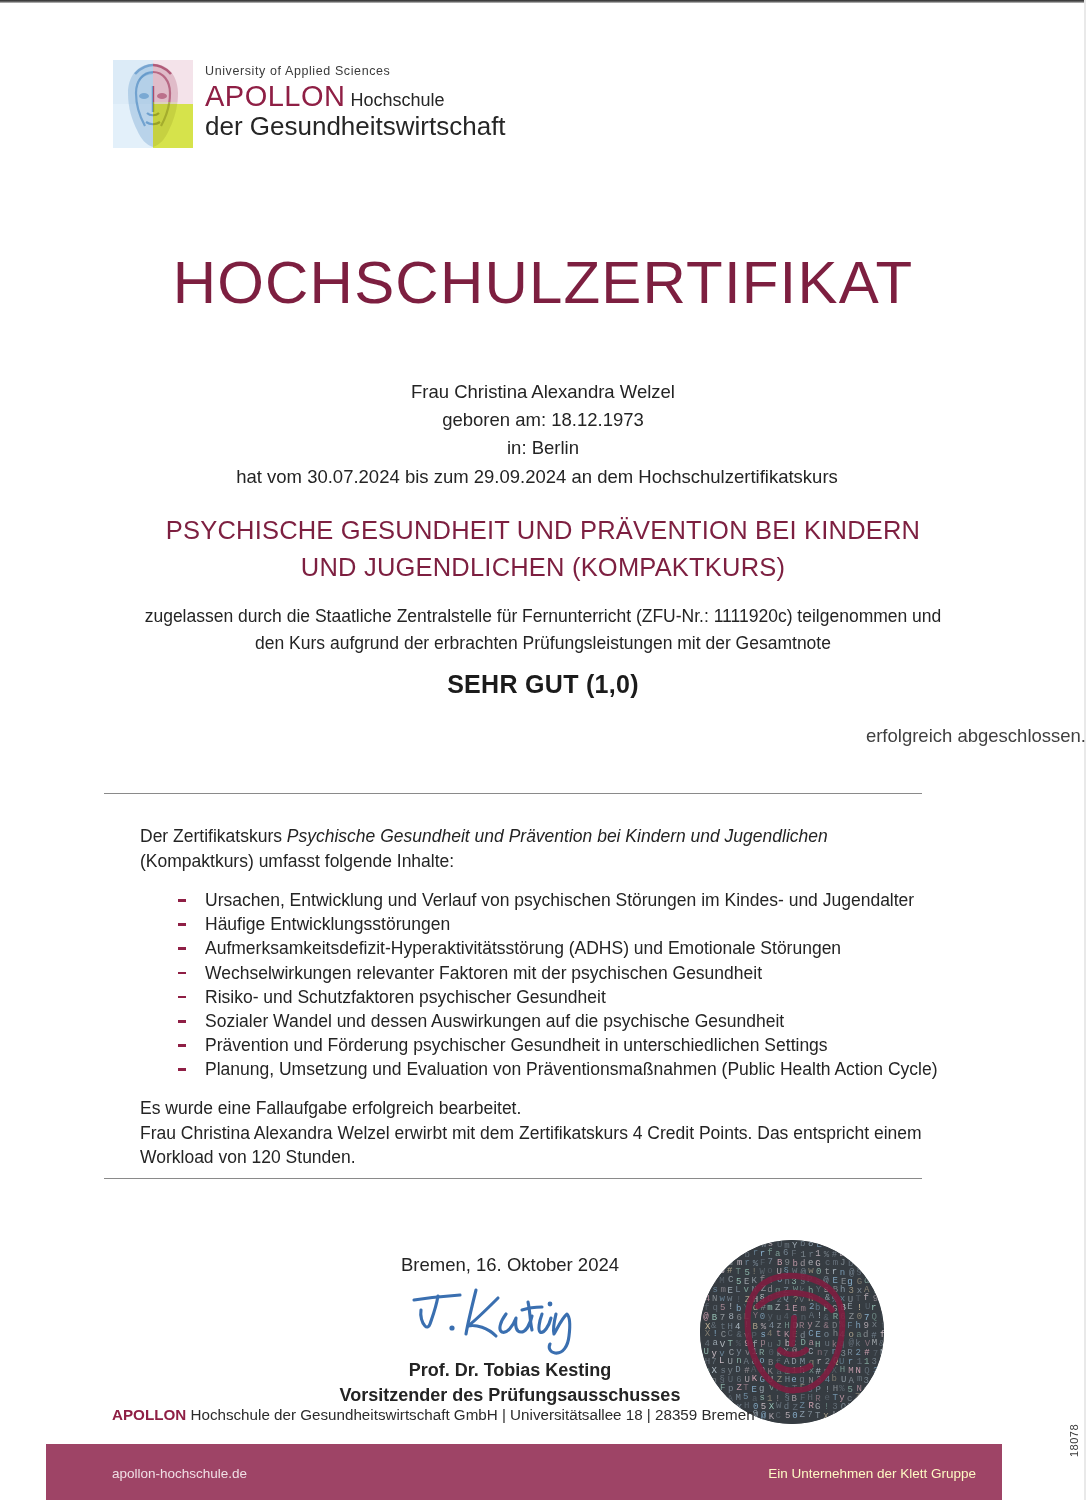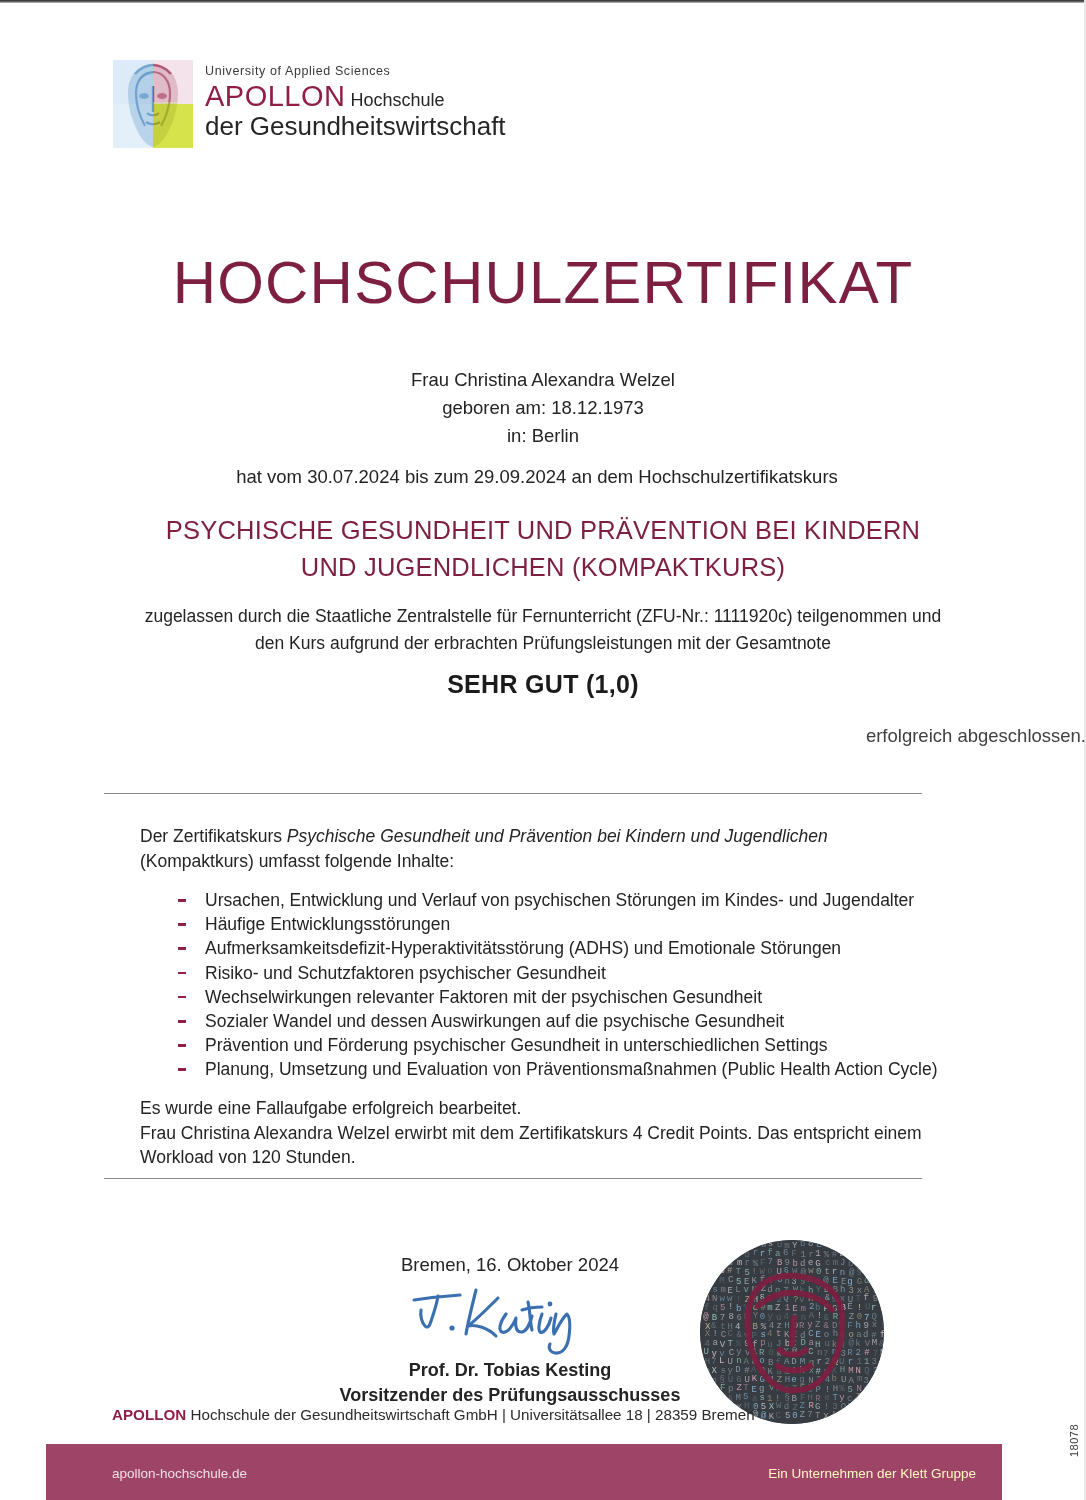--- a/index.html
+++ b/index.html
@@ -108,21 +108,21 @@
     font-size: 60px;
     letter-spacing: 1.2px;
     color: #7d1f40;
     font-weight: 300;
     white-space: nowrap;
   }
 
   
   #recipient-block {
     position: absolute;
-    top: 366px;
+    top: 378px;
     left: 0; right: 0;
     text-align: center;
     font-size: 18.5px;
     line-height: 28px;
     color: #242424;
   }
   #attendance-line {
     position: absolute;
     top: 466px;
     left: 0; right: 12px;
@@ -409,22 +409,22 @@
 
   <div class="divider" id="divider-top"></div>
   <div class="divider" id="divider-bottom"></div>
 
   <div id="contents-intro"><span>Der Zertifikatskurs </span><em>Psychische Gesundheit und Prävention bei Kindern und Jugendlichen</em><span> (Kompaktkurs) umfasst folgende Inhalte:</span></div>
 
   <ul id="contents-list">
       <li>Ursachen, Entwicklung und Verlauf von psychischen Störungen im Kindes- und Jugendalter</li>
       <li>Häufige Entwicklungsstörungen</li>
       <li>Aufmerksamkeitsdefizit-Hyperaktivitätsstörung (ADHS) und Emotionale Störungen</li>
+      <li>Wechselwirkungen relevanter Faktoren mit der psychischen Gesundheit</li>
       <li>Risiko- und Schutzfaktoren psychischer Gesundheit</li>
-      <li>Wechselwirkungen relevanter Faktoren mit der psychischen Gesundheit</li>
       <li>Sozialer Wandel und dessen Auswirkungen auf die psychische Gesundheit</li>
       <li>Prävention und Förderung psychischer Gesundheit in unterschiedlichen Settings</li>
       <li>Planung, Umsetzung und Evaluation von Präventionsmaßnahmen (Public Health Action Cycle)</li>
     </ul>
 
   <div id="closing-block">
     <div>Es wurde eine Fallaufgabe erfolgreich bearbeitet.</div>
     <div>Frau Christina Alexandra Welzel erwirbt mit dem Zertifikatskurs 4 Credit Points. Das entspricht einem Workload von 120 Stunden.</div>
   </div>
 

